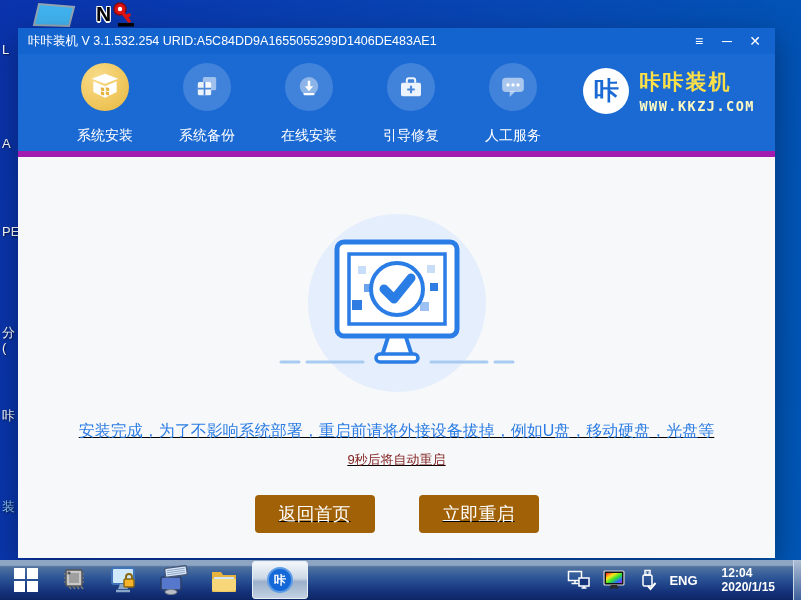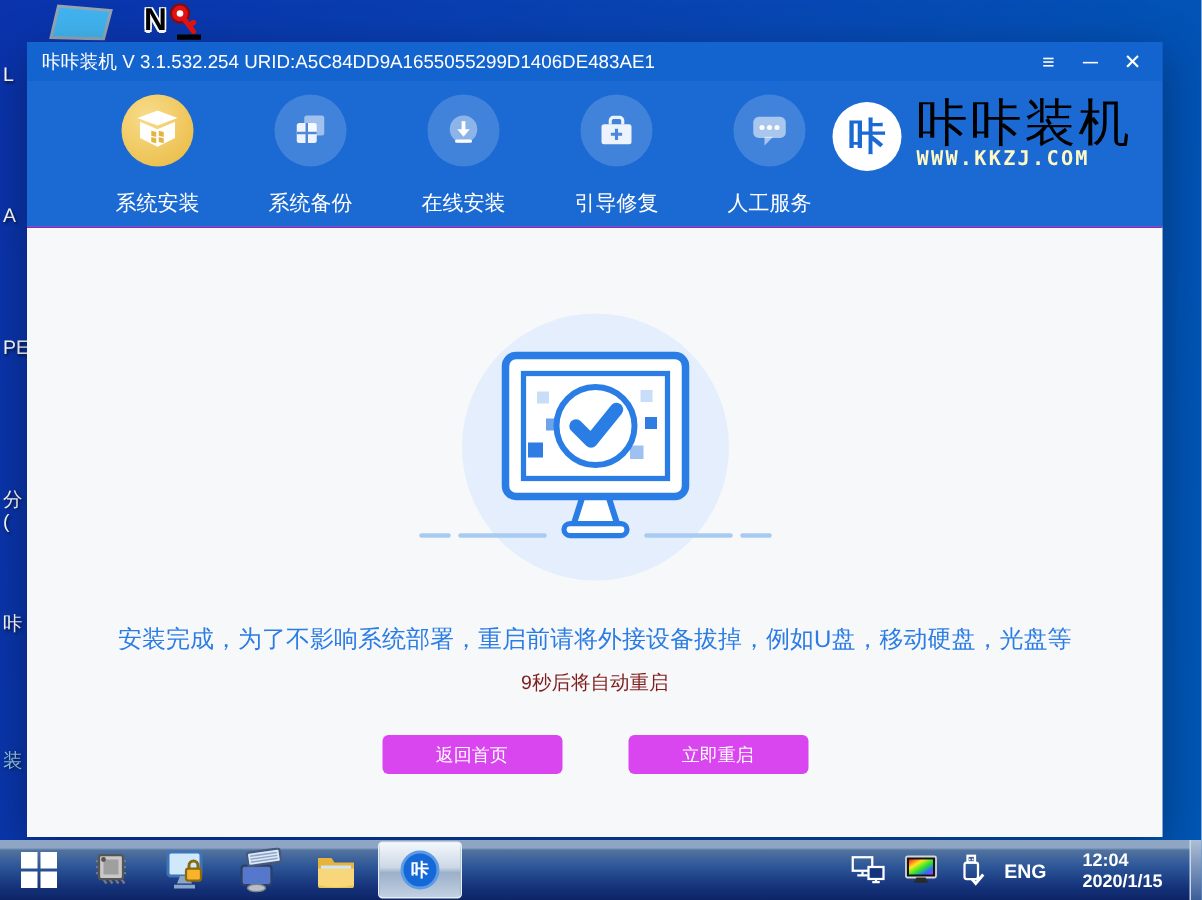--- a/index.html
+++ b/index.html
@@ -25,32 +25,32 @@
   .nav{height:88px;background:#1b6ad3;display:flex;align-items:flex-start;
     padding:9px 0 0 36px;position:relative;flex:none;}
   .nav-item{width:102px;display:flex;flex-direction:column;align-items:center;gap:16px;
     color:#fff;font-size:14px;cursor:pointer;}
   .nav-circle{width:48px;height:48px;border-radius:50%;background:rgba(255,255,255,.17);
     display:flex;align-items:center;justify-content:center;}
   .nav-item.active .nav-circle{background:radial-gradient(circle at 35% 30%,#f8dc8a,#e9b83e);}
   .logo{position:absolute;right:20px;top:13px;display:flex;align-items:center;gap:10px;}
   .logo-mark{width:46px;height:46px;border-radius:50%;background:#fff;color:#1b6ad3;
     font-size:25px;font-weight:bold;display:flex;align-items:center;justify-content:center;}
-  .logo-title{color:#000000;font-size:34px;font-weight:normal;letter-spacing:2px;line-height:30px;}
+  .logo-title{color:#fde047;font-size:21px;font-weight:bold;letter-spacing:2px;line-height:30px;}
   .logo-url{color:#fef9c3;font-size:13.5px;font-weight:bold;letter-spacing:1.5px;
     font-family:"DejaVu Sans Mono",monospace;margin-top:1px;}
   
-  .content{flex:1;background:#f7f8fa;display:flex;flex-direction:column;align-items:center;border-top:1px solid #a21caf;}
+  .content{flex:1;background:#f7f8fa;display:flex;flex-direction:column;align-items:center;border-top:6px solid #a21caf;text-decoration:underline;}
   .illus{position:relative;width:178px;height:178px;margin-top:57px;flex:none;}
   .illus-circle{position:absolute;inset:0;border-radius:50%;background:#e4eefc;}
   .illus svg{position:absolute;left:50%;top:24px;transform:translateX(-50%);}
   .message{margin-top:29px;color:#2b7ce4;font-size:16px;}
   .countdown{margin-top:9px;color:#7f1d1d;font-size:13px;}
   .btn-row{margin-top:26px;display:flex;gap:44px;}
-  .btn{width:120px;height:26px;background:#d946ef;color:#fff;font-size:12px;border:none;
+  .btn{width:120px;height:38px;background:#a16207;color:#fff;font-size:18px;border:none;
     border-radius:4px;display:flex;align-items:center;justify-content:center;cursor:pointer;}
   
   .taskbar{position:absolute;left:0;bottom:0;width:801px;height:40px;z-index:3;
     background:linear-gradient(#8ea6c4 0%,#8ea6c4 13%,#51739f 17%,#2c5597 45%,#15337b 78%,#0d2565 100%);
     display:flex;align-items:center;}
   .tb-app{width:50px;height:40px;display:flex;align-items:center;justify-content:center;cursor:pointer;}
   .tb-start{width:46px;margin-left:3px;}
   .kaka-btn{width:54px;height:36px;margin:0 3px;border-radius:3px;cursor:pointer;
     background:linear-gradient(#f3f7fb,#ccd8e6 45%,#9cb0ca 55%,#c2d1e2);
     border:1px solid #e8eef5;display:flex;align-items:center;justify-content:center;}

